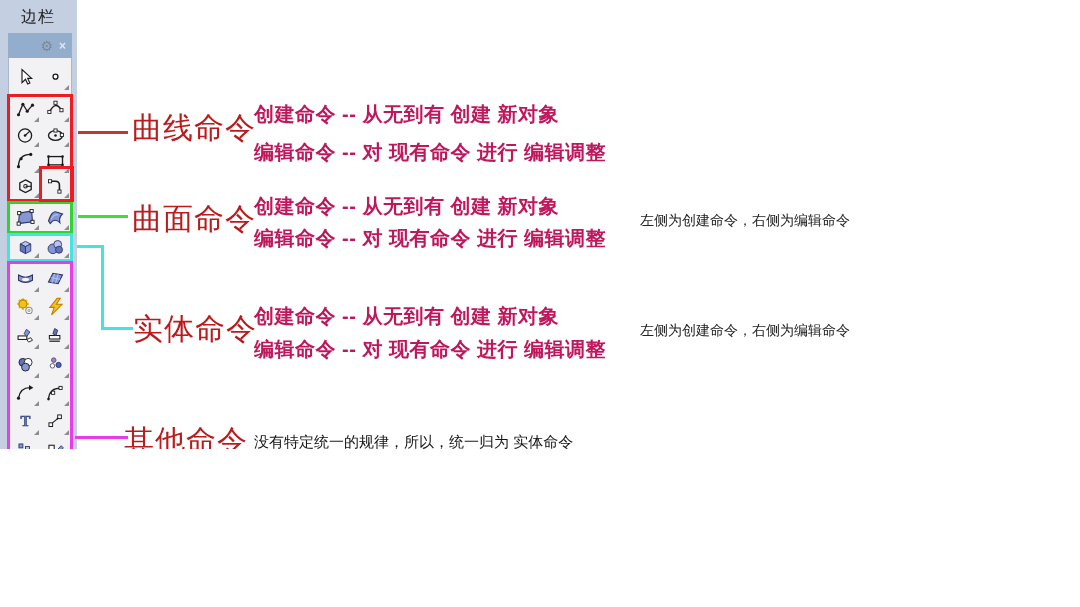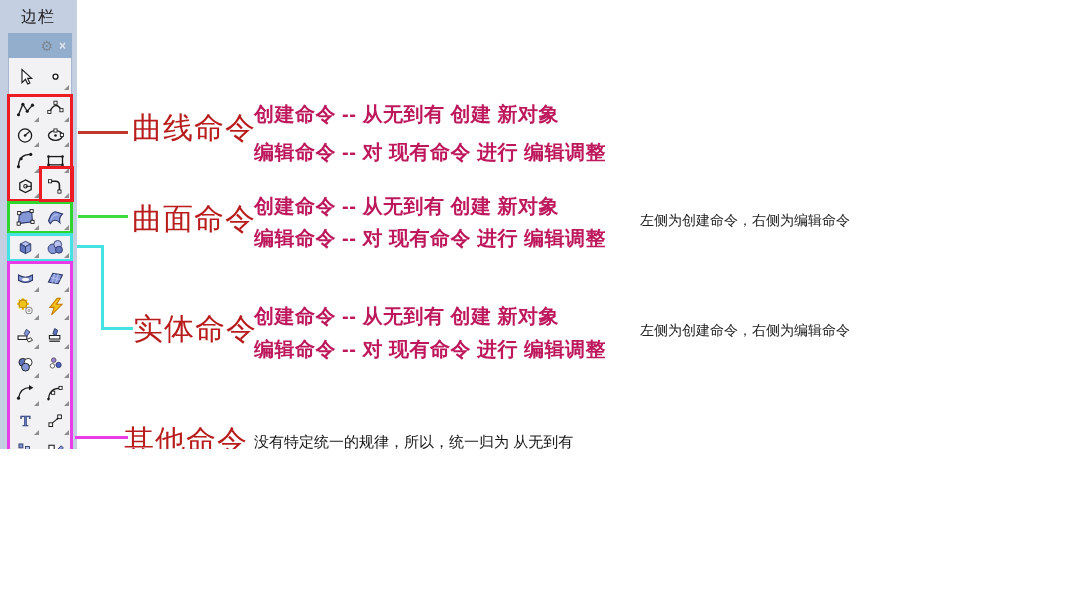--- a/index.html
+++ b/index.html
@@ -368,15 +368,15 @@
   <div class="sec-desc" style="left:254px;top:193px;">创建命令 -- 从无到有 创建 新对象</div>
   <div class="sec-desc" style="left:254px;top:225px;">编辑命令 -- 对 现有命令 进行 编辑调整</div>
   <div class="sec-note" style="left:640px;top:212px;">左侧为创建命令，右侧为编辑命令</div>
 
   <div class="sec-label" style="left:133px;top:309px;text-align:center;">实体命令</div>
   <div class="sec-desc" style="left:254px;top:303px;">创建命令 -- 从无到有 创建 新对象</div>
   <div class="sec-desc" style="left:254px;top:336px;">编辑命令 -- 对 现有命令 进行 编辑调整</div>
   <div class="sec-note" style="left:640px;top:322px;">左侧为创建命令，右侧为编辑命令</div>
 
   <div class="sec-label" style="left:124px;top:421px;">其他命令</div>
-  <div class="sec-note-lg" style="left:254px;top:433px;">没有特定统一的规律，所以，统一归为 从无到有</div>
+  <div class="sec-note-lg" style="left:254px;top:433px;">没有特定统一的规律，所以，统一归为 实体命令</div>
 
 </div>
 
 </body></html>

